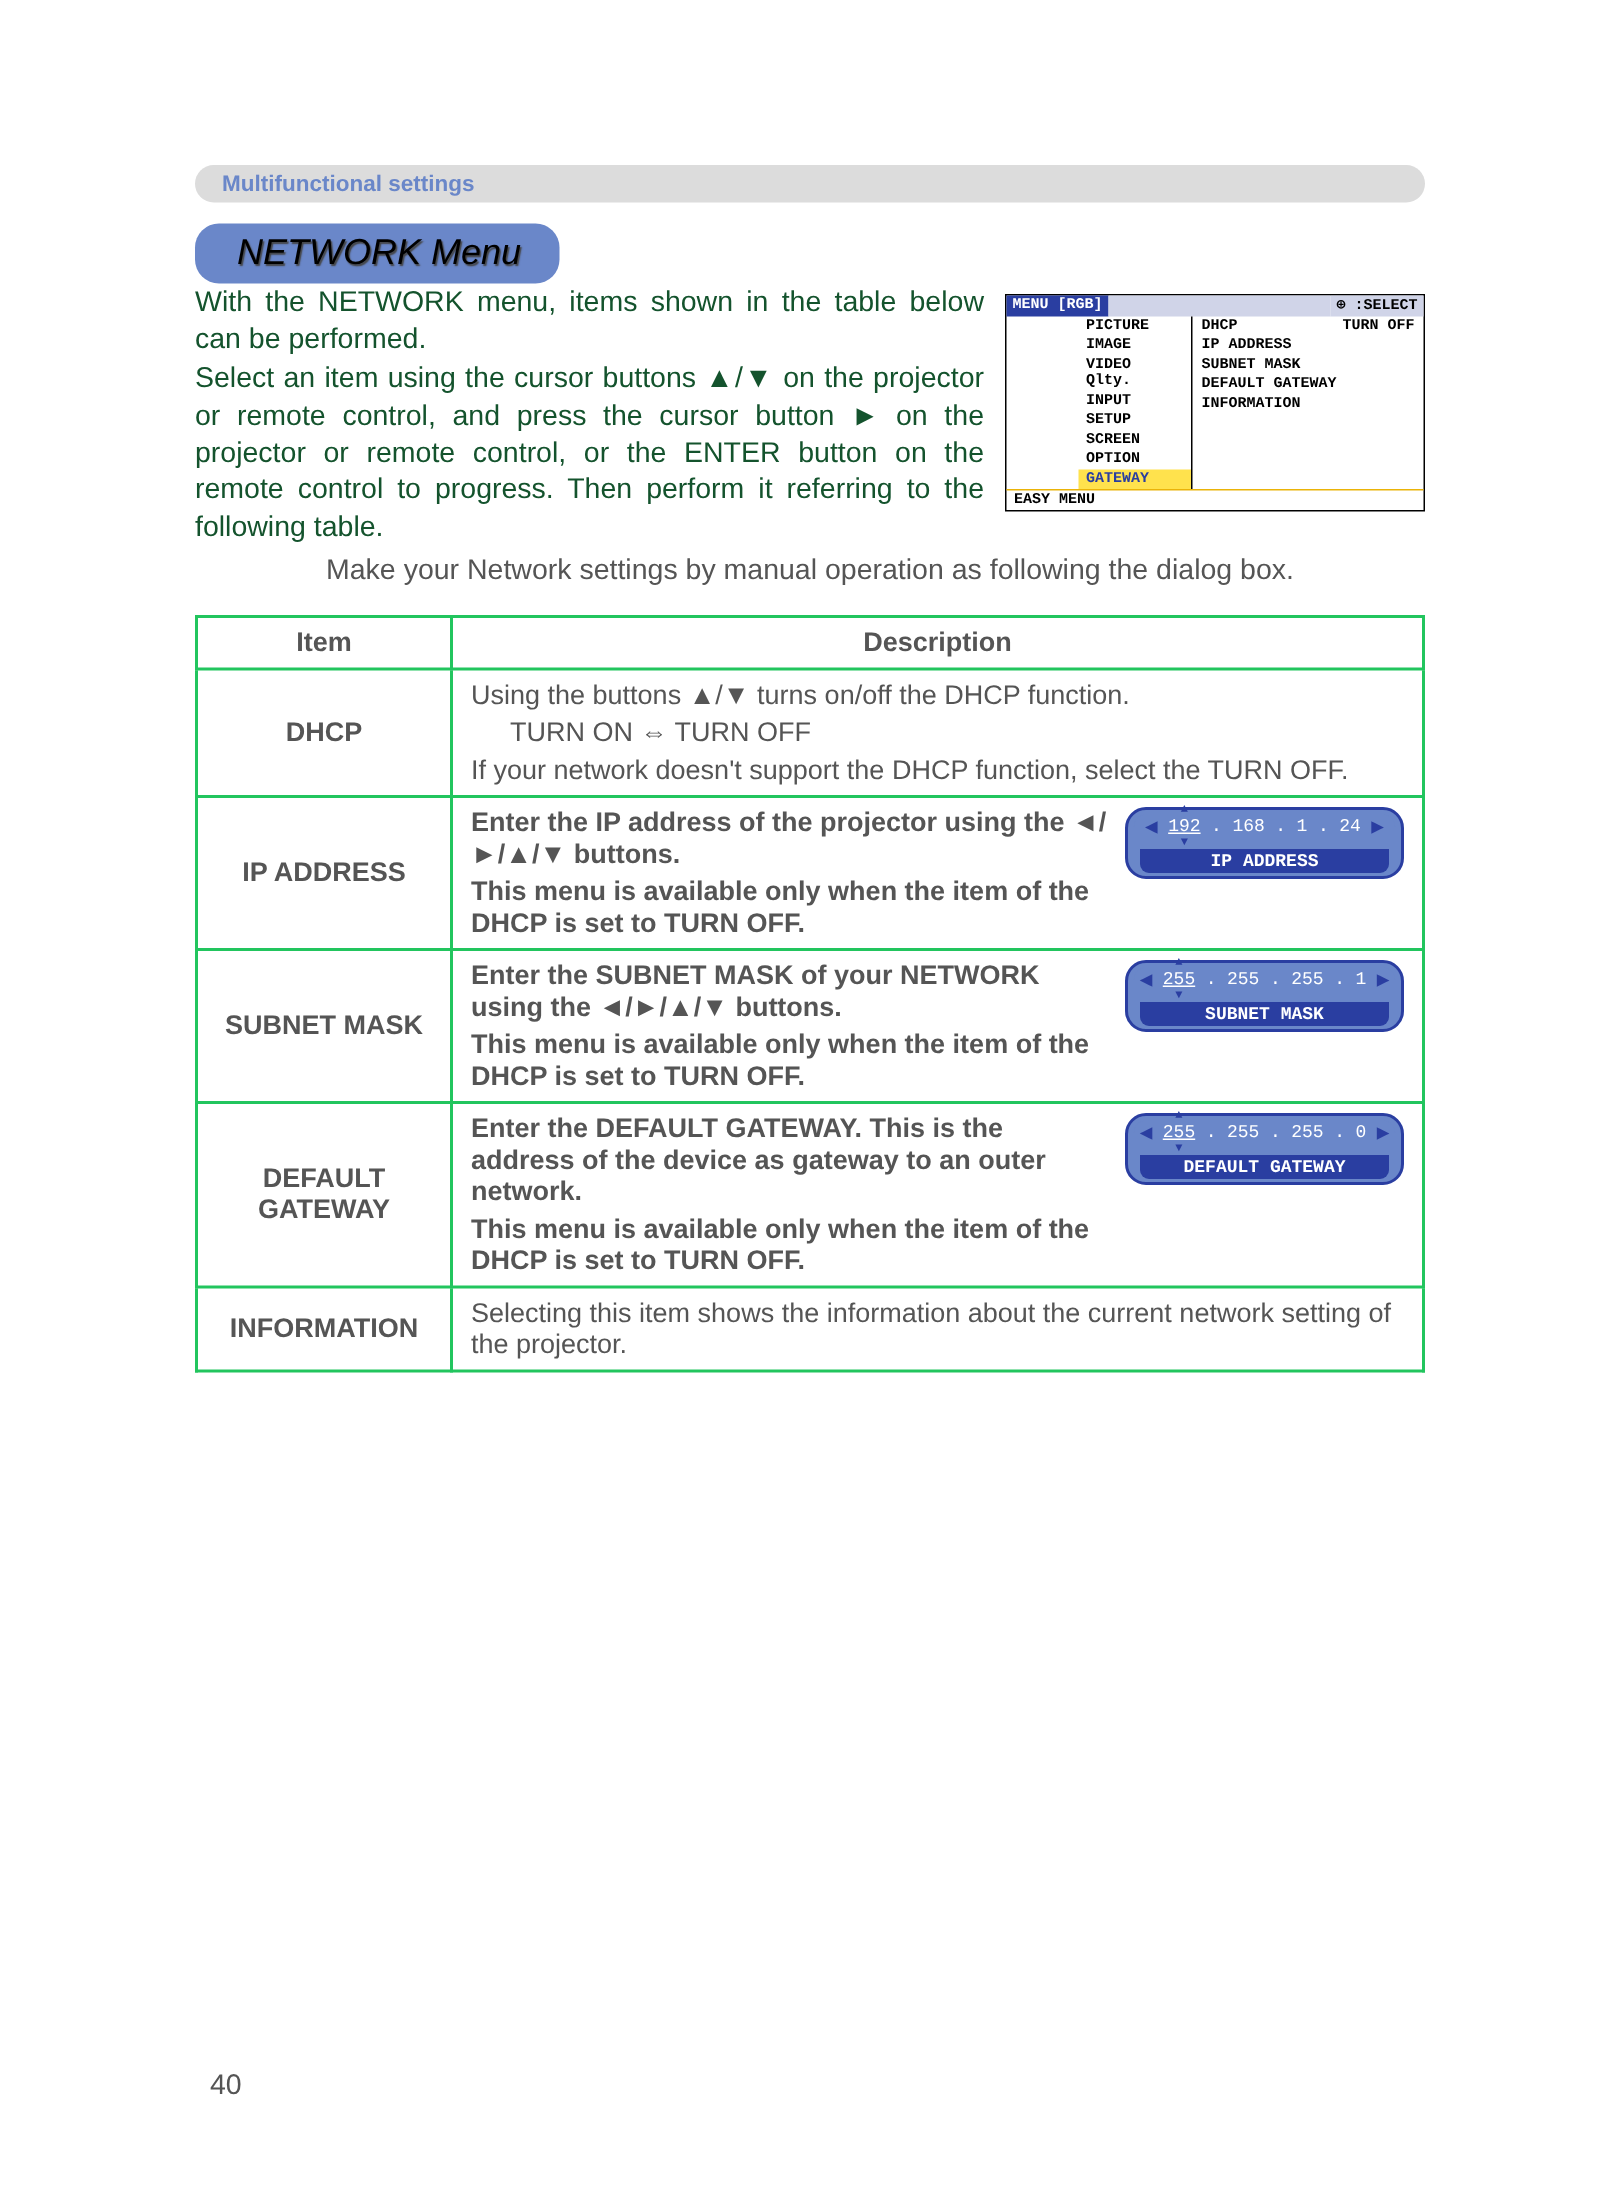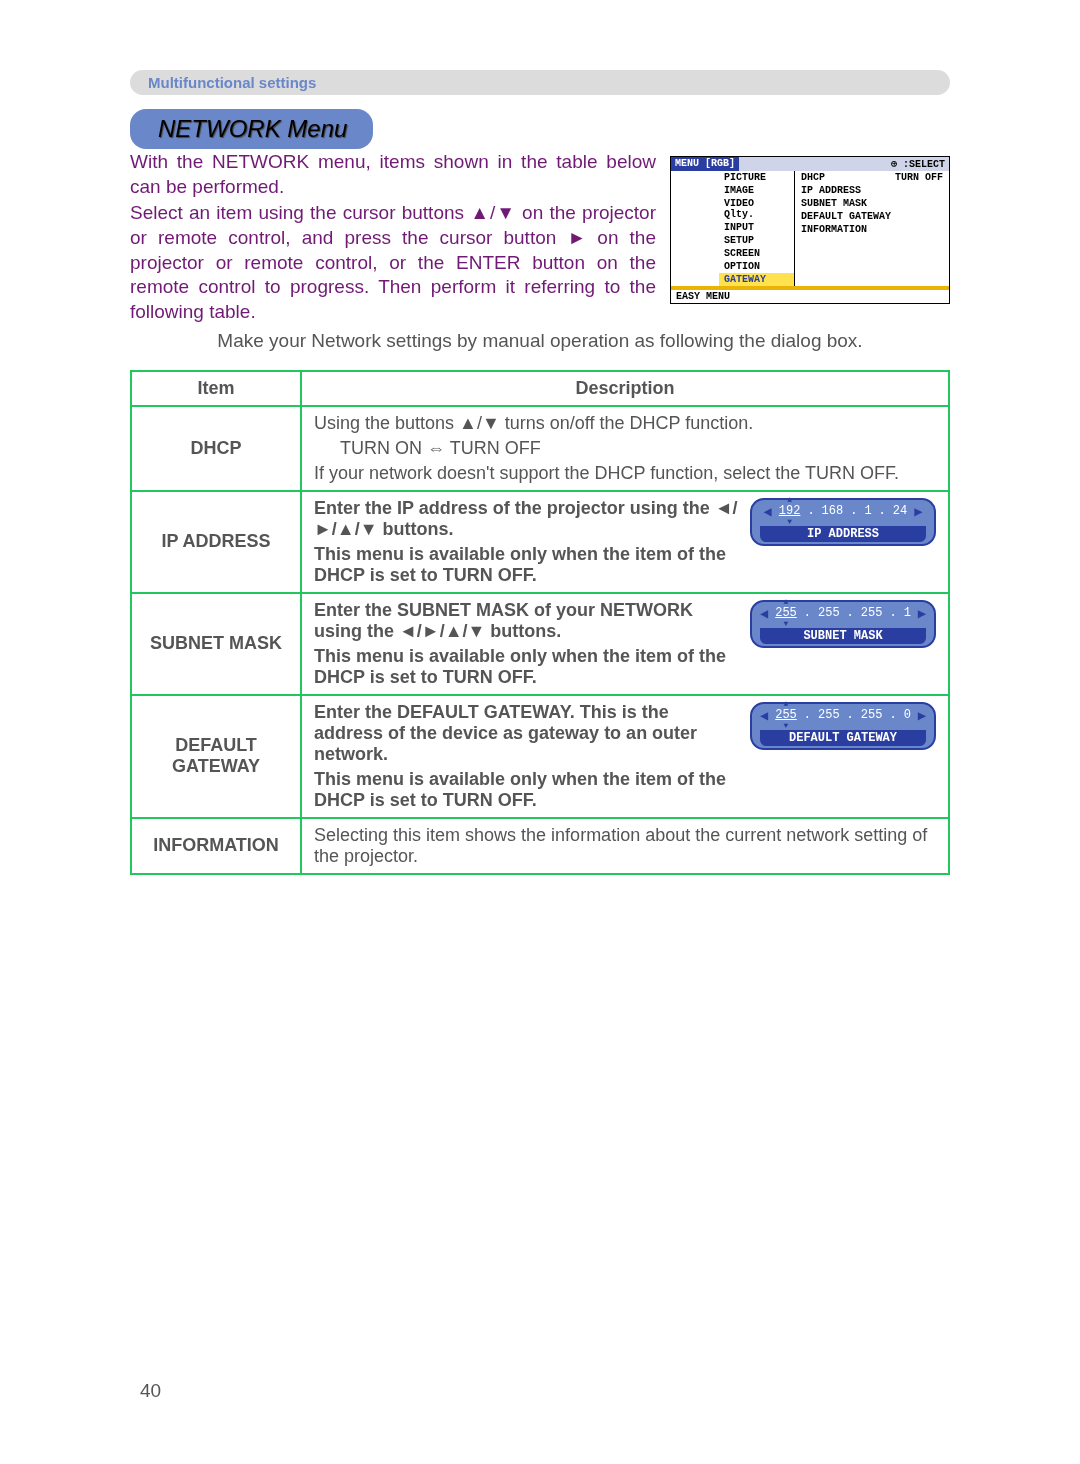--- a/index.html
+++ b/index.html
@@ -1,17 +1,17 @@
 <!DOCTYPE html>
 <html><head>
 <meta charset="utf-8">
 <style>
   * { box-sizing: border-box; margin: 0; padding: 0; }
   html, body { width: 1080px; height: 1464px; background: #fff; font-family: Arial, Helvetica, sans-serif; color: #4a4a4a; }
-  .page { padding: 70px 130px 0 130px; }
+  .page { padding: 110px 130px 0 130px; }
 
   .section-bar {
     background: #dcdcdc;
     border-radius: 14px;
     padding: 4px 18px;
     margin-bottom: 14px;
     color: #6a87c9;
     font-weight: bold;
     font-size: 15px;
   }
@@ -23,21 +23,21 @@
     padding: 6px 26px 6px 28px;
     font-size: 24px;
     font-style: italic;
     border-radius: 16px;
     margin-bottom: 1px;
     font-weight: 500;
     text-shadow: 1px 1px 1px #444;
   }
 
   .intro-wrap { display: flex; gap: 14px; align-items: flex-start; }
-  .intro-text { flex: 1; font-size: 19px; line-height: 1.3; color: #701a75; }
+  .intro-text { flex: 1; font-size: 19px; line-height: 1.3; color: #14532d; }
   .intro-text p { margin-bottom: 2px; text-align: justify; }
   .intro-after { font-size: 19px; line-height: 1.3; color:#555; margin-top:2px;text-align:center;}
 
   .osd {
     width: 280px;
     border: 1px solid #000;
     font-family: "Courier New", monospace;
     font-size: 10px;
     color: #000;
     background: #fff;
@@ -49,21 +49,21 @@
   .osd-header .mh2 { background:#d0d4e8; flex:1; }
   .osd-header .mh3 { background:#d0d4e8; color:#000; padding:1px 4px; font-weight:bold; }
   .osd-body { display:flex; }
   .osd-left { border-right:1px solid #000; width:76px;margin-left:48px; }
   .osd-left div { padding:1px 5px; font-weight:bold; }
   .osd-left .hl { background:#ffe24d; color:#2a3ea1; }
   .osd-right { flex:1; }
   .osd-right .row { display:flex; padding:1px 6px; font-weight:bold; }
   .osd-right .row .lab {  }
   .osd-right .row .val { margin-left:auto; }
-  .osd-btm { border-top:4px solid #eab308; padding:1px 5px; font-weight:bold;}
+  .osd-btm { border-top:1px solid #eab308; padding:1px 5px; font-weight:bold;}
 
   table.desc {
     width: 100%;
     border-collapse: collapse;
     margin-top: 16px;
     border: 2px solid #555;
   }
   table.desc th, table.desc td {
     border: 2px solid #22c55e;
     padding: 6px 12px;

